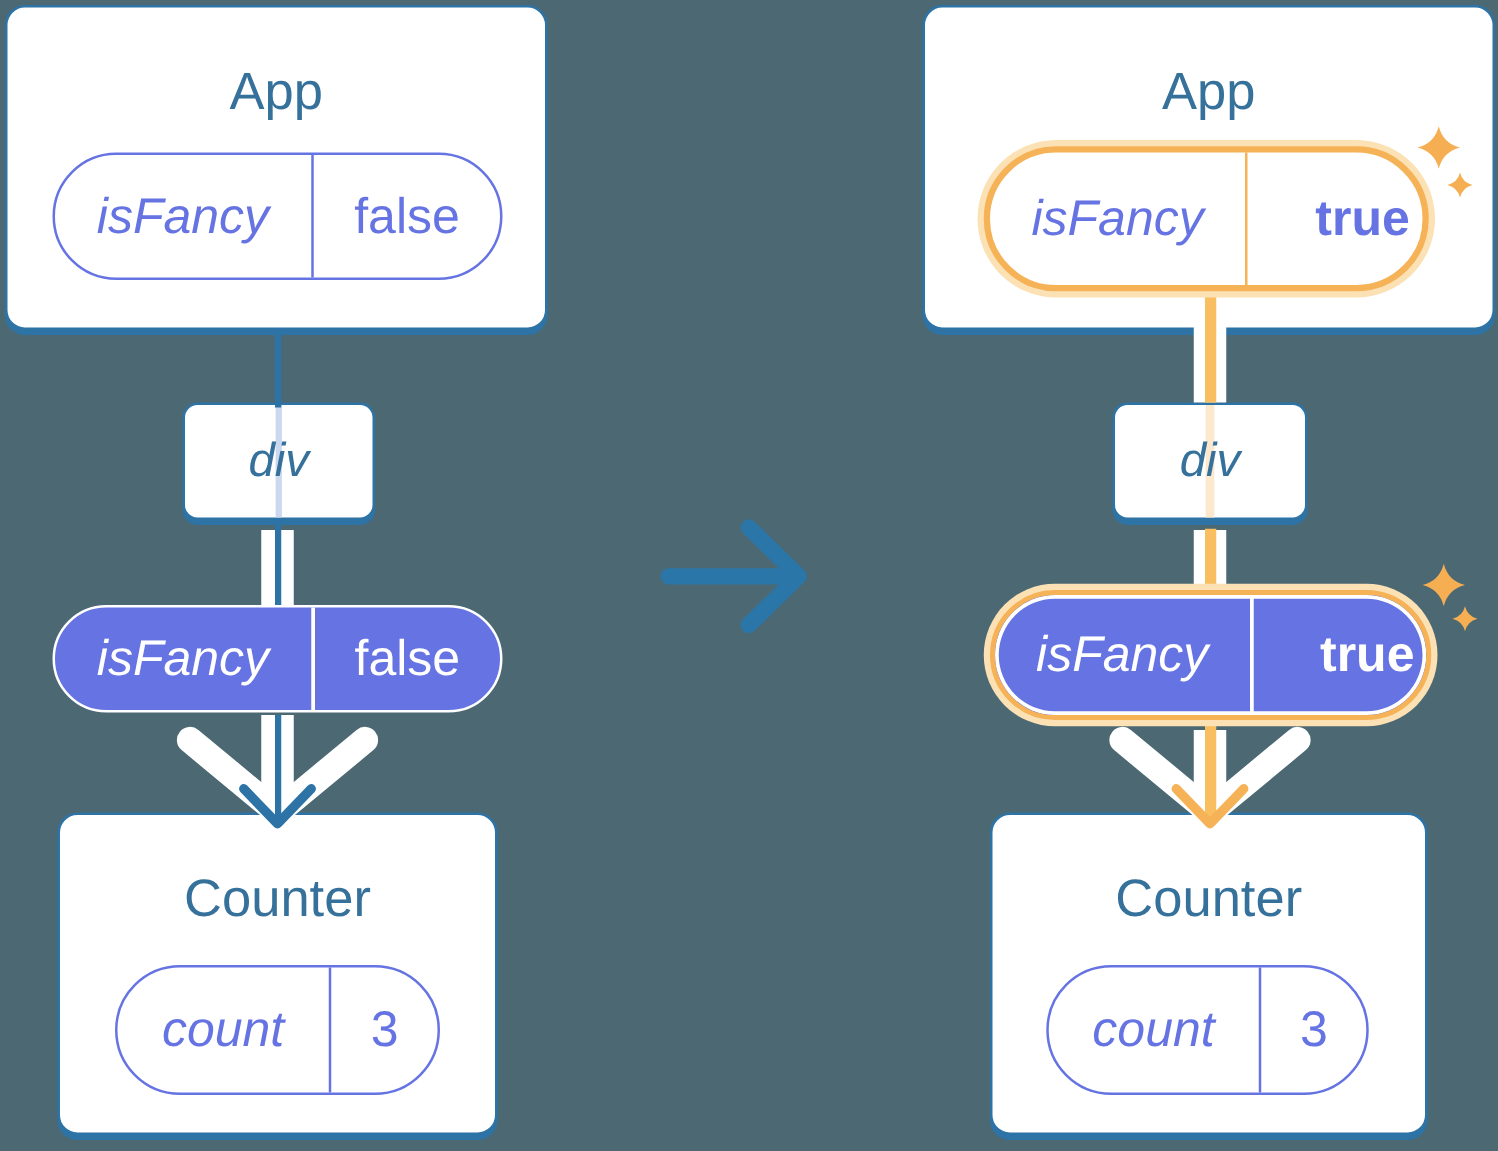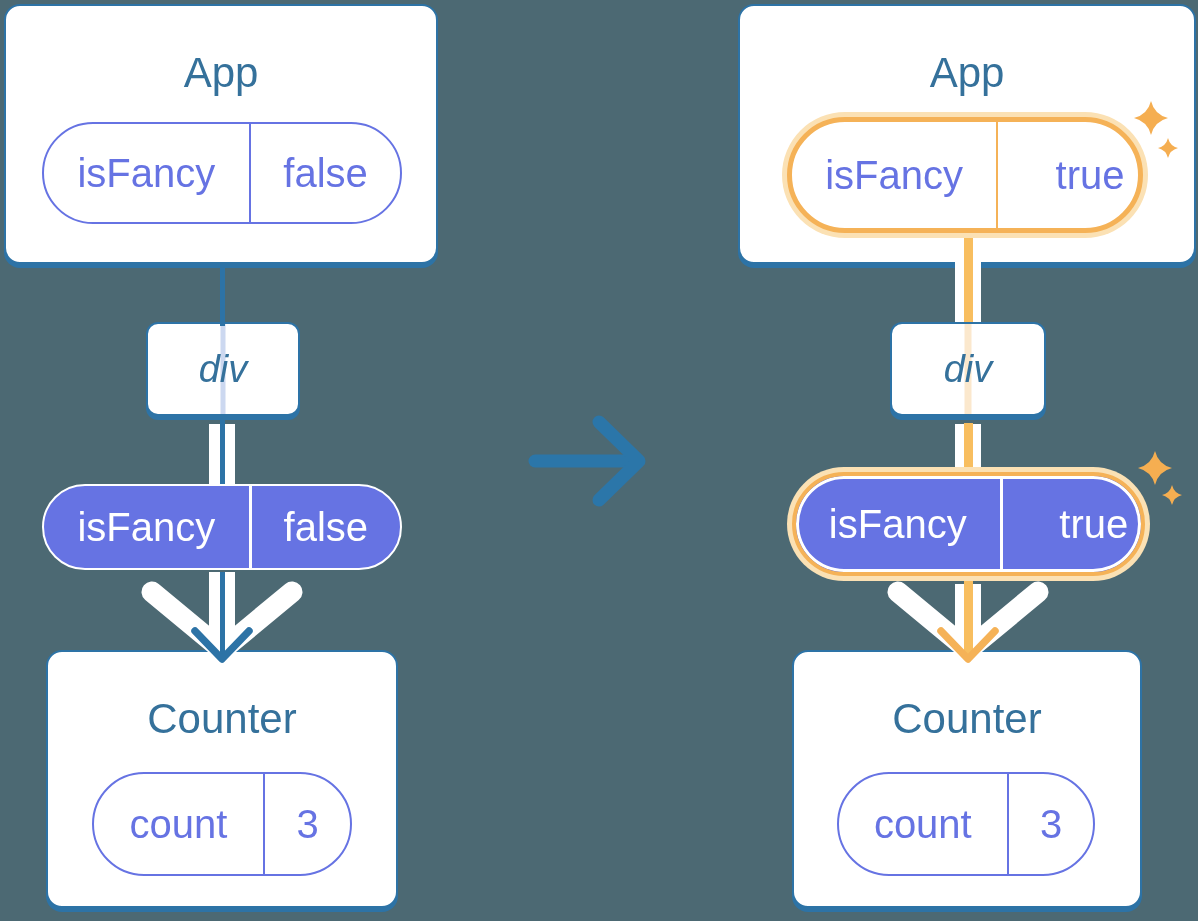--- a/index.html
+++ b/index.html
@@ -57,24 +57,24 @@
   
   .pill {
     position: absolute;
     display: flex;
     align-items: stretch;
     z-index: 5;
     color: #6673E3;
     font-size: 40px;
   }
   .pill .cell { display: flex; align-items: center; justify-content: center; }
-  .cell-l { width: 57.5%; }
+  .cell-l { width: 57.5%; font-style: italic; }
   .cell-r { flex: 1; }
   .divider { flex: 0 0 auto; }
-  .bold-value { font-weight: 400; padding-left: 44px; }
+  .bold-value { font-weight: 700; padding-left: 44px; }
 
   #state-before {
     left: 42px; top: 122px; width: 360px; height: 102px;
     background: #fff; border: 2.5px solid #6673E3; border-radius: 51px;
   }
   #state-before .divider { width: 2.5px; background: #6673E3; }
 
   #prop-before {
     left: 42px; top: 484px; width: 360px; height: 86px;
     background: #6673E3; border: 2.5px solid #fff; border-radius: 43px;

